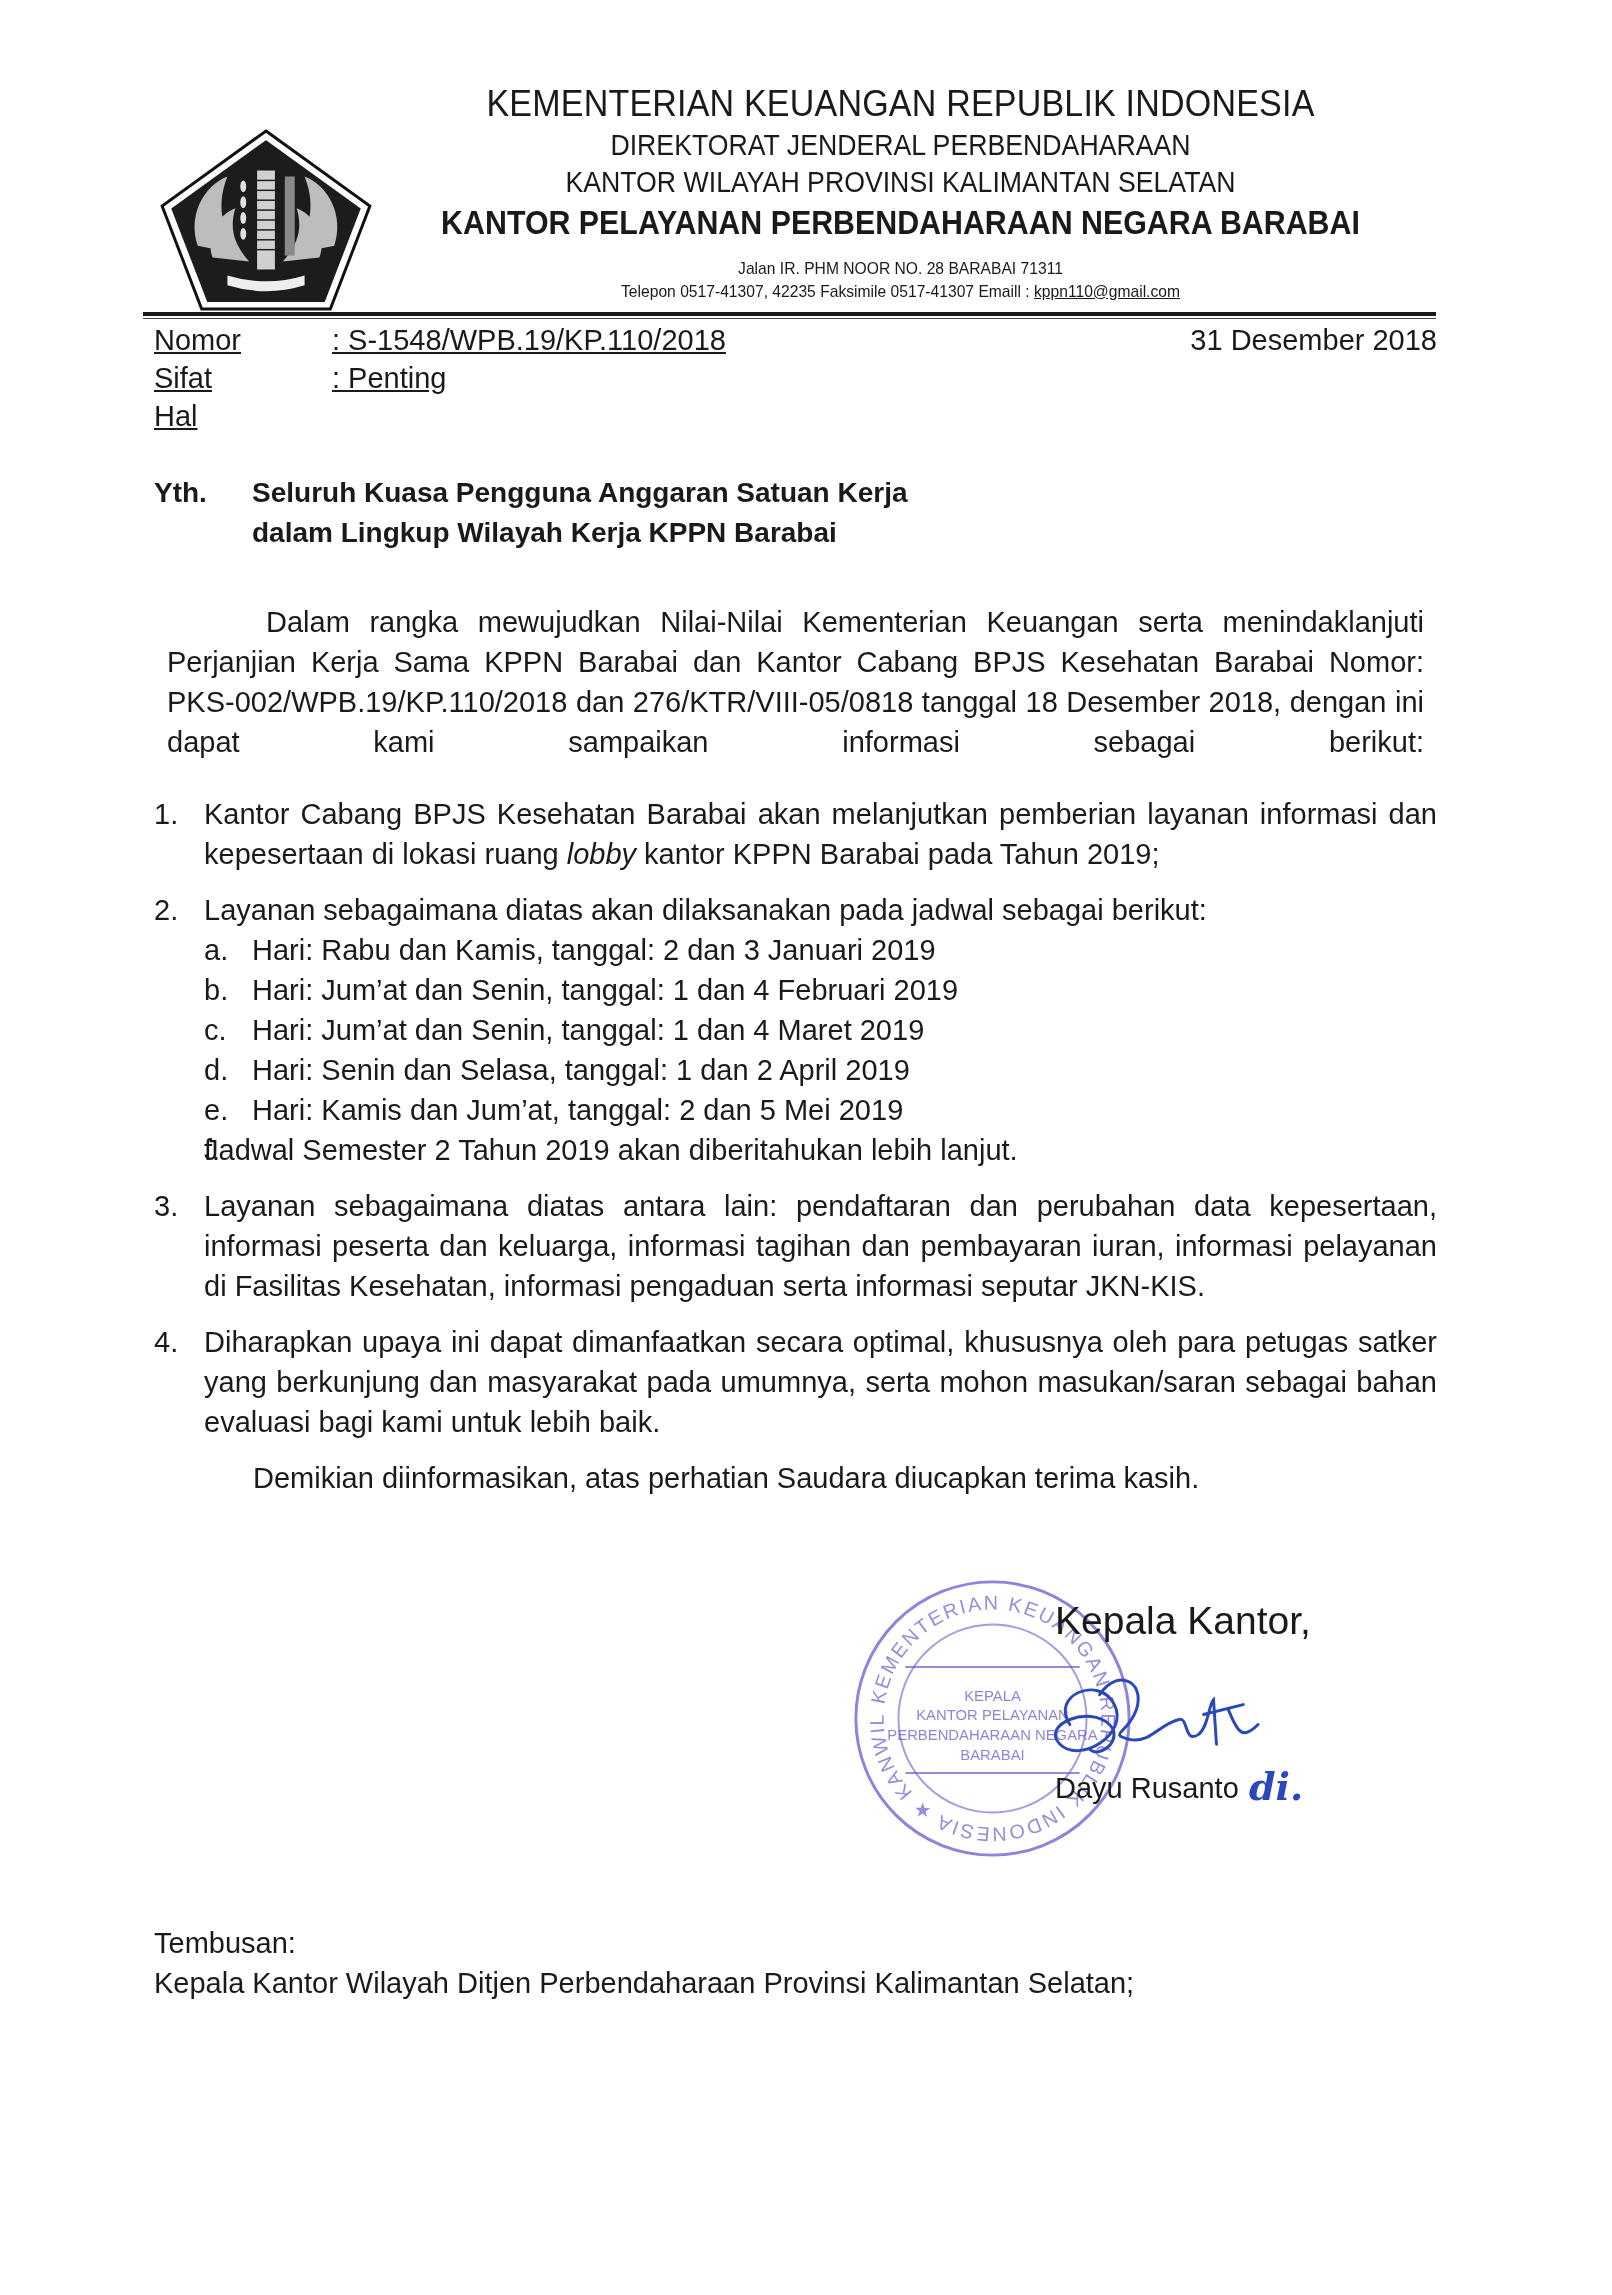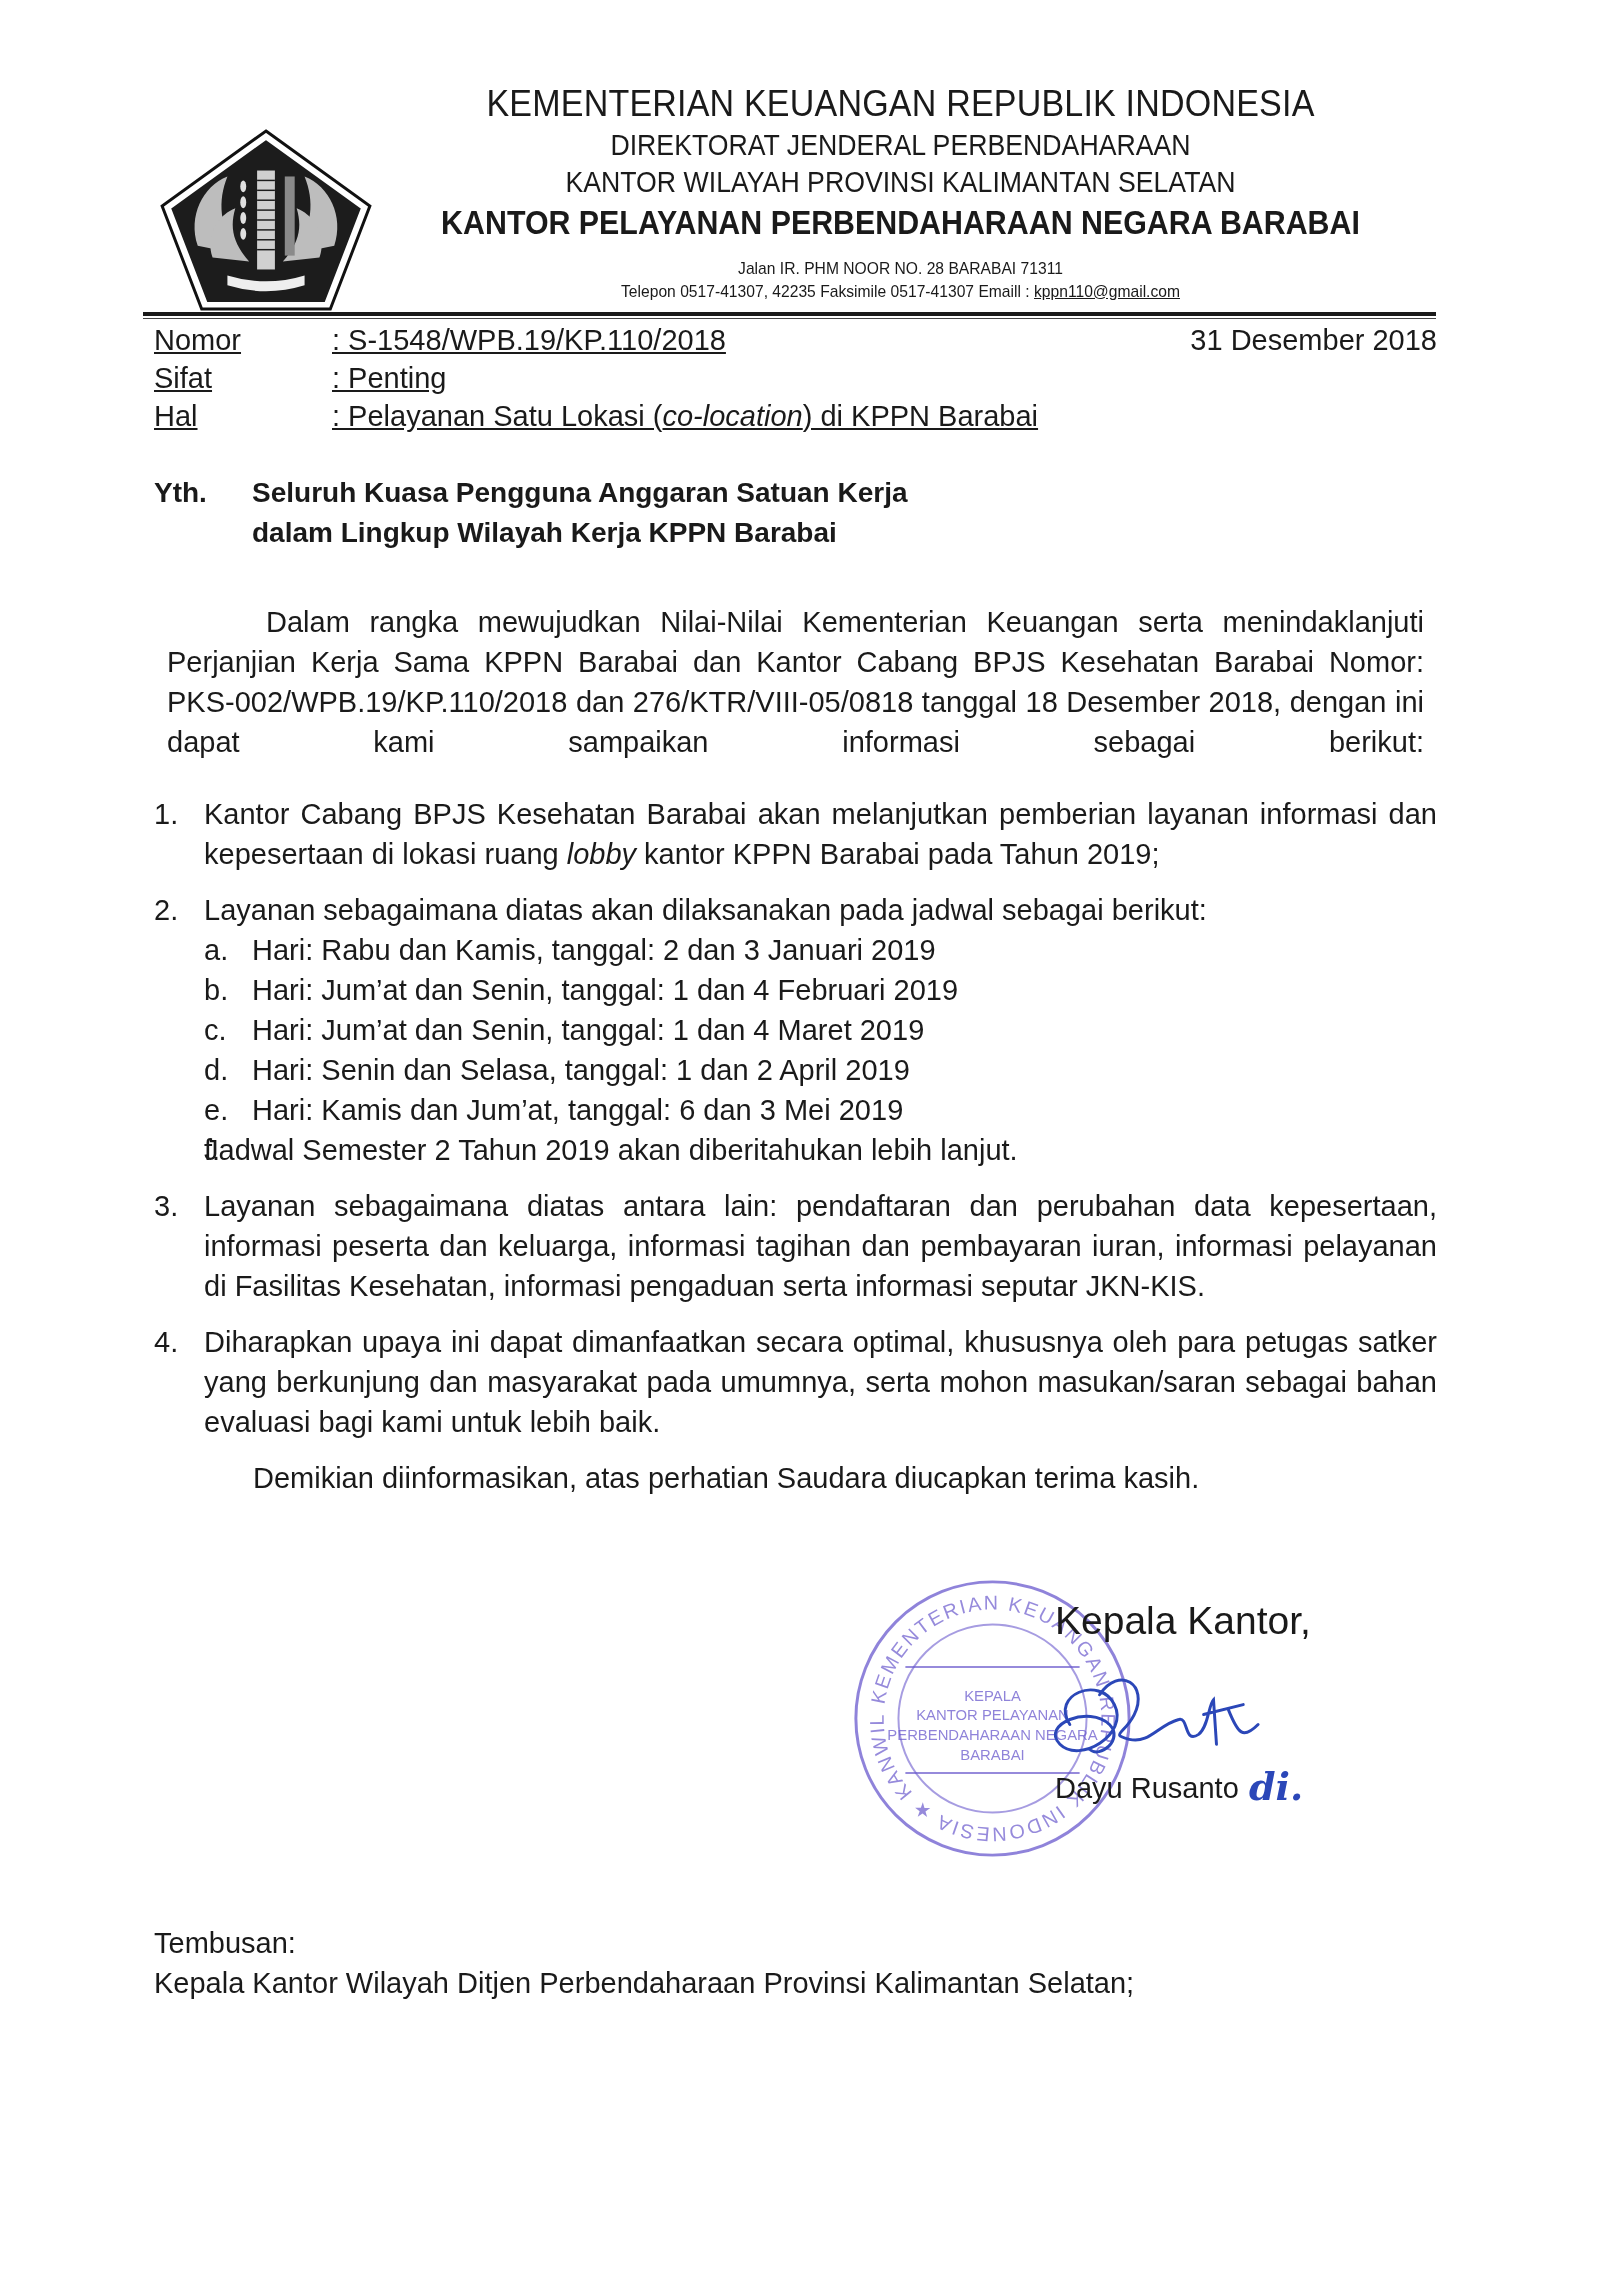--- a/index.html
+++ b/index.html
@@ -107,21 +107,20 @@
     <div class="row">
       <span class="k">Nomor</span>
       <span>: S-1548/WPB.19/KP.110/2018</span>
     </div>
     <div class="row">
       <span class="k">Sifat</span>
       <span>: Penting</span>
     </div>
     <div class="row">
       <span class="k">Hal</span>
-      <span><span>: Pelayanan Satu Lokasi (</span><i>co-location</i><span>) di KPPN Barabai</span></span>
     </div>
   </div>
   <div class="date">31 Desember 2018</div>
 
   <div class="yth">
     <span class="k">Yth.</span>
     <div class="v">
       <div>Seluruh Kuasa Pengguna Anggaran Satuan Kerja</div>
       <div>dalam Lingkup Wilayah Kerja KPPN Barabai</div>
     </div>
@@ -135,21 +134,21 @@
         <div class="txt"><span>Kantor Cabang BPJS Kesehatan Barabai akan melanjutkan pemberian layanan informasi dan kepesertaan di lokasi ruang </span><i>lobby</i><span> kantor KPPN Barabai pada Tahun 2019;</span></div>
       </li>
       <li class="item">
         <span class="num">2.</span>
         <div class="txt">Layanan sebagaimana diatas akan dilaksanakan pada jadwal sebagai berikut:</div>
         <ul class="sub">
           <li><span class="let">a.</span><span>Hari: Rabu dan Kamis, tanggal: 2 dan 3 Januari 2019</span></li>
           <li><span class="let">b.</span><span>Hari: Jum’at dan Senin, tanggal: 1 dan 4 Februari 2019</span></li>
           <li><span class="let">c.</span><span>Hari: Jum’at dan Senin, tanggal: 1 dan 4 Maret 2019</span></li>
           <li><span class="let">d.</span><span>Hari: Senin dan Selasa, tanggal: 1 dan 2 April 2019</span></li>
-          <li><span class="let">e.</span><span>Hari: Kamis dan Jum’at, tanggal: 6 dan 3 Mei 2019</span></li>
+          <li><span class="let">e.</span><span>Hari: Kamis dan Jum’at, tanggal: 2 dan 5 Mei 2019</span></li>
           <li><span class="let">f.</span></li>
         </ul>
         <div>Jadwal Semester 2 Tahun 2019 akan diberitahukan lebih lanjut.</div>
       </li>
       <li class="item">
         <span class="num">3.</span>
         <div class="txt">Layanan sebagaimana diatas antara lain: pendaftaran dan perubahan data kepesertaan, informasi peserta dan keluarga, informasi tagihan dan pembayaran iuran, informasi pelayanan di Fasilitas Kesehatan, informasi pengaduan serta informasi seputar JKN-KIS.</div>
       </li>
       <li class="item">
         <span class="num">4.</span>

